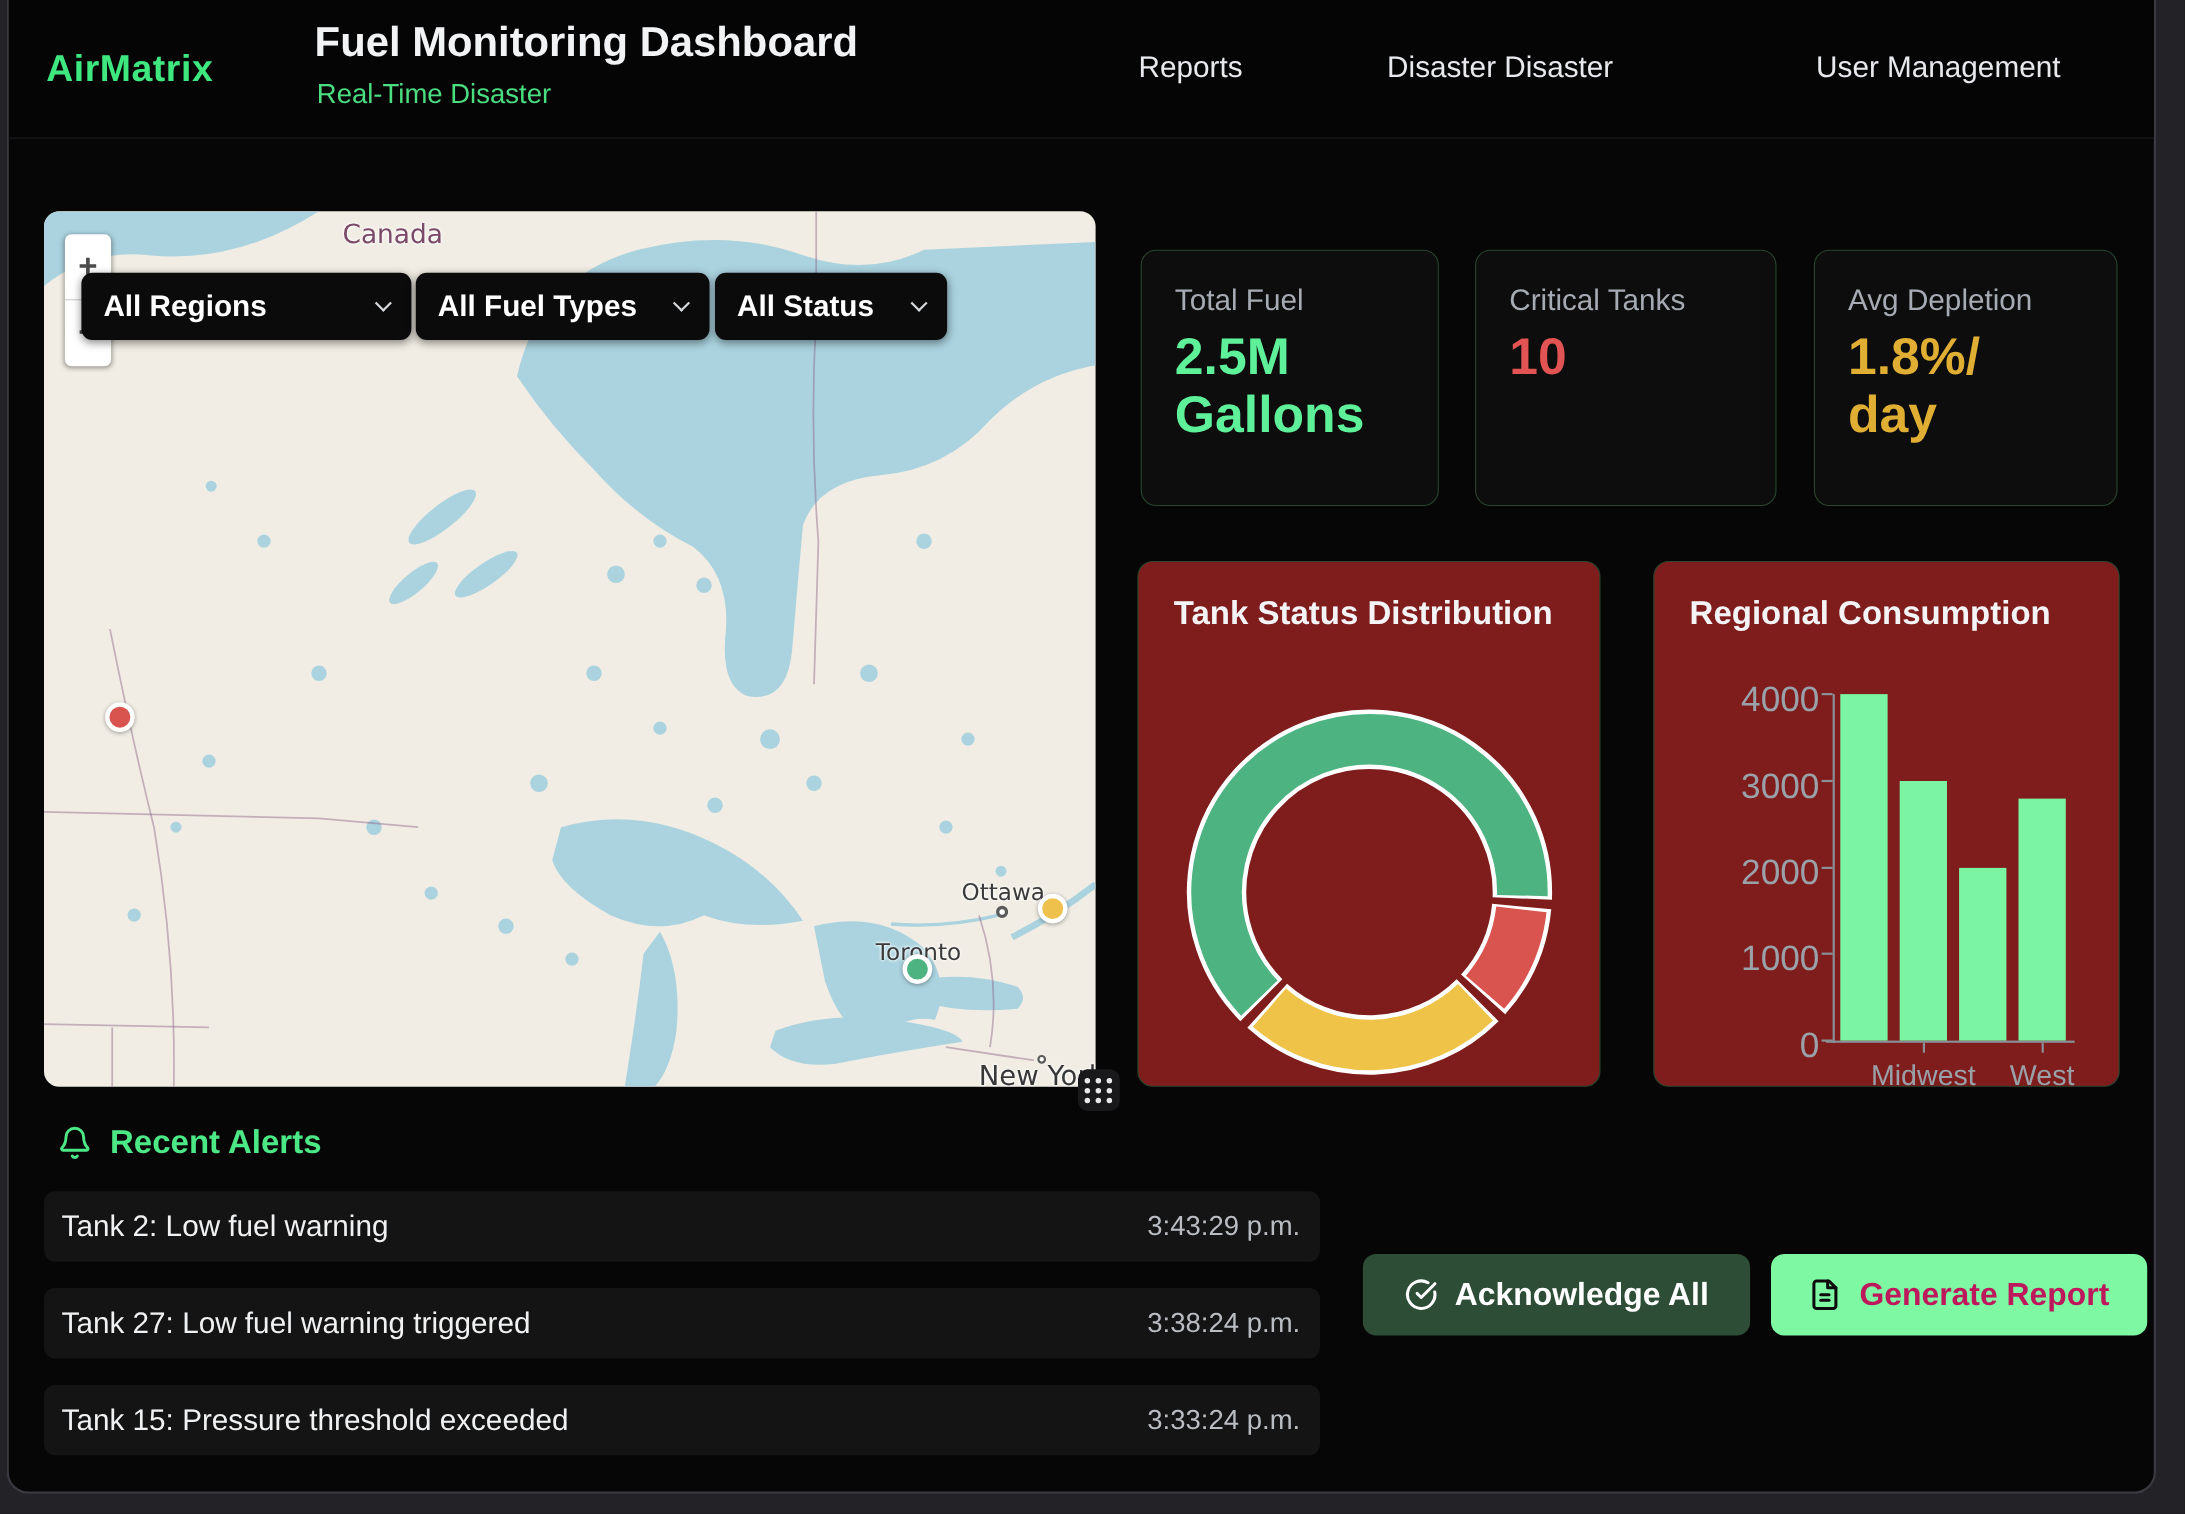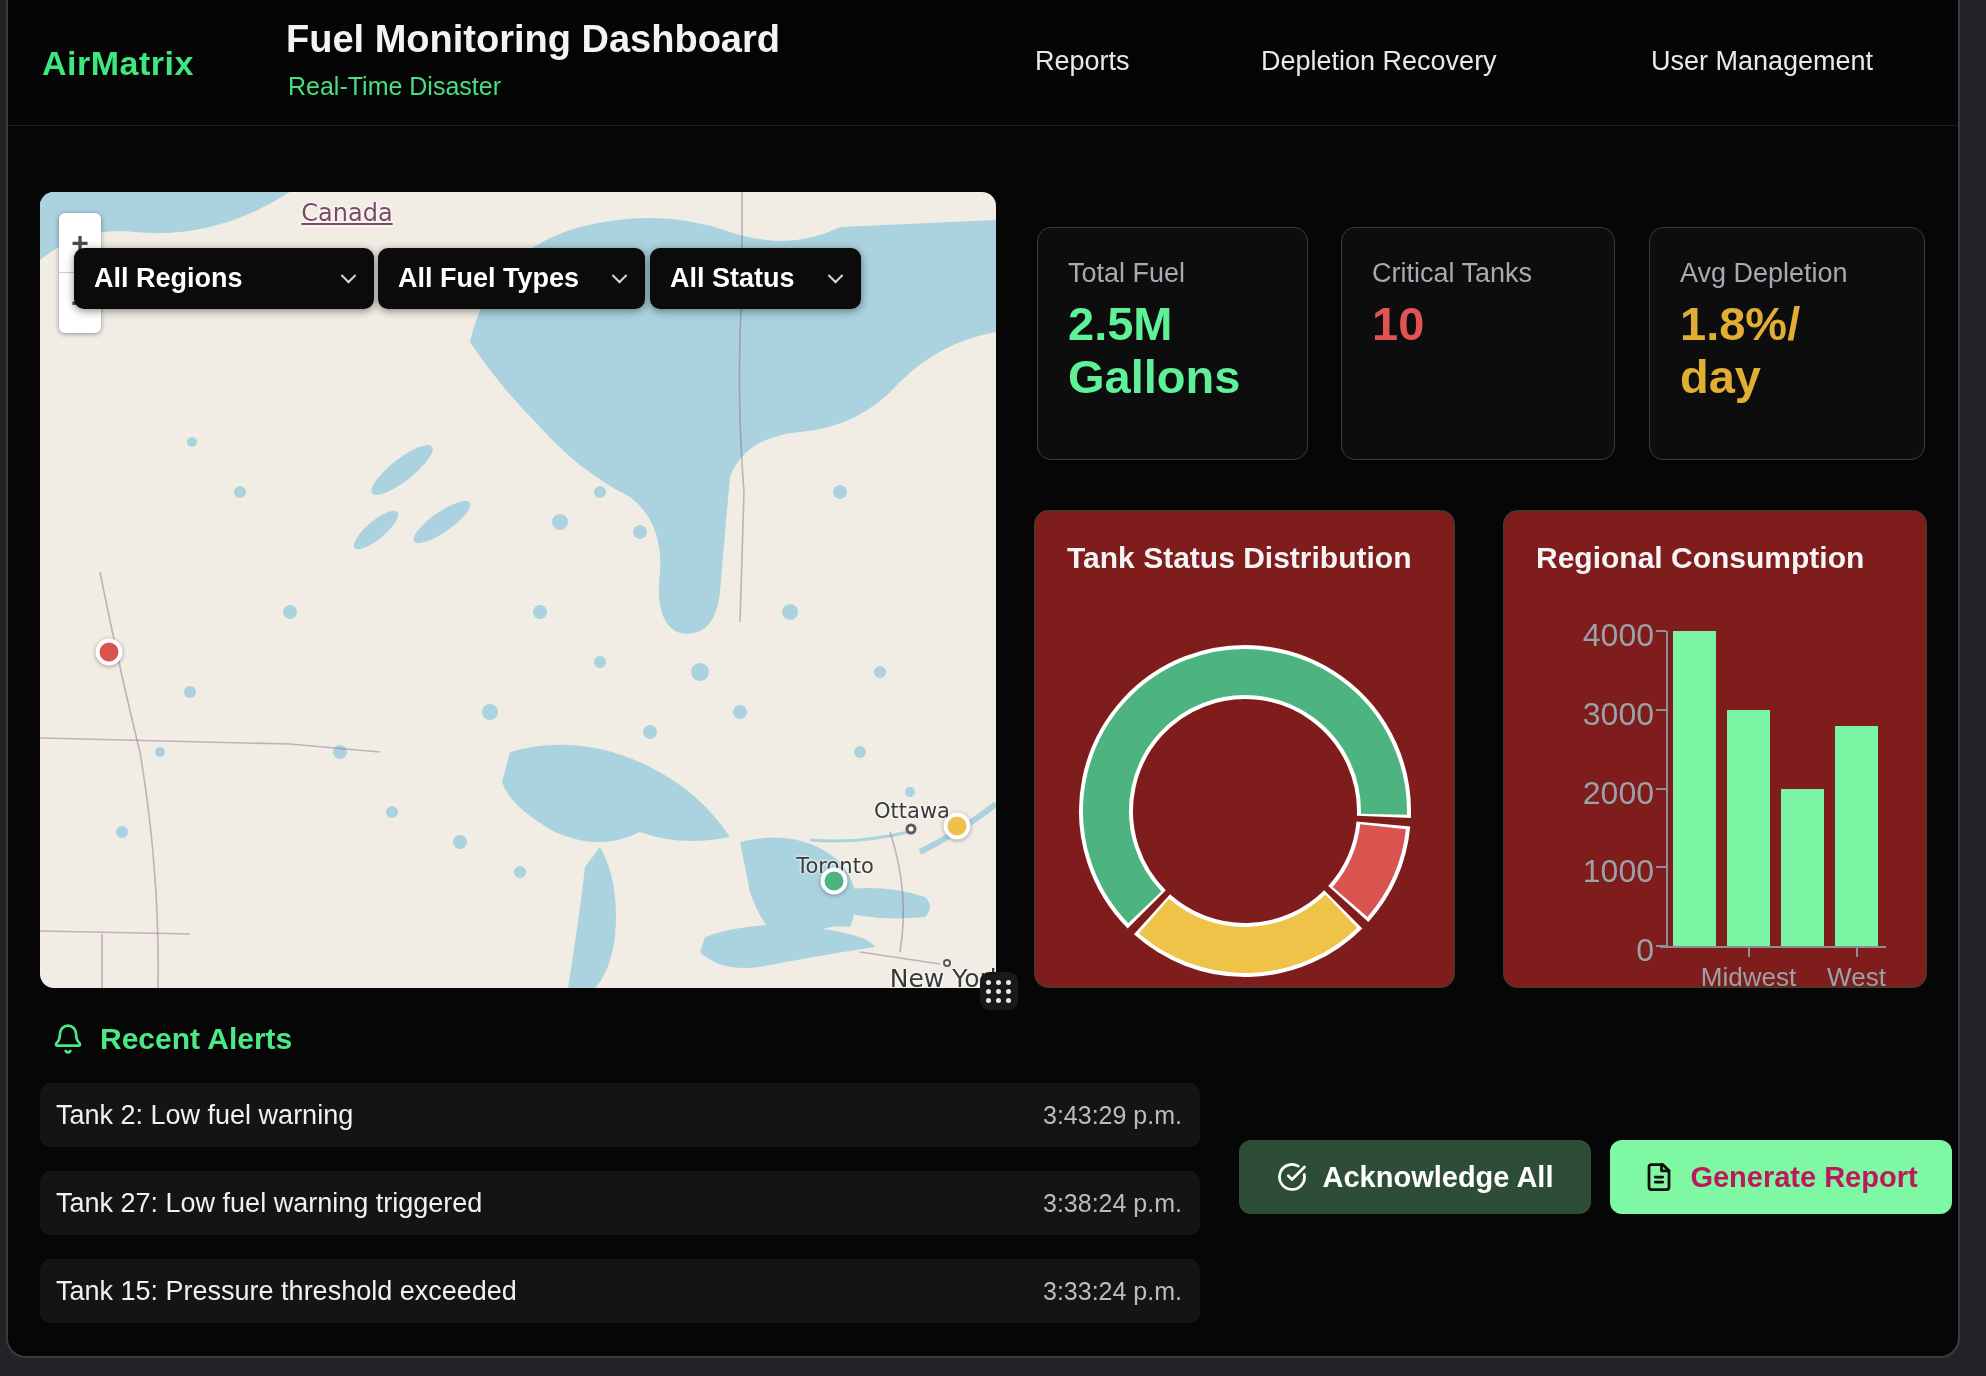--- a/index.html
+++ b/index.html
@@ -83,21 +83,21 @@
 <body>
 
 <div class="stage">
   <div class="app">
 
     <div class="header">
       <div class="brand">AirMatrix</div>
       <div class="title">Fuel Monitoring Dashboard</div>
       <div class="subtitle">Real-Time Disaster</div>
       <div class="nav-item nav-reports">Reports</div>
-      <div class="nav-item nav-dr">Depletion Recovery</div>
+      <div class="nav-item nav-dr">Disaster Disaster</div>
       <div class="nav-item nav-um">User Management</div>
     </div>
 
     <div class="map" id="map">
       <svg class="water" width="956" height="796" viewBox="0 0 956 796">
 
         <path d="M0,0 H250 Q175,48 95,40 Q42,34 0,68 Z" fill="#aad3df"></path>
 
         <path d="M430,150 Q450,60 540,35 Q620,15 690,40 Q750,60 800,35 L956,28 L956,140
                  Q900,150 860,190 Q820,235 760,240 Q705,245 690,285
@@ -148,21 +148,21 @@
           <path d="M0,546 L250,552 L340,560"></path>
           <path d="M0,739 L150,742"></path>
           <path d="M62,742 L62,796"></path>
           <path d="M850,640 Q870,700 860,760"></path>
           <path d="M820,760 L900,772"></path>
         </g>
       </svg>
 
       <div class="town-dot" style="left:871px; top:637px;"></div>
       <div class="town-dot" style="left:907px; top:771px; width:8px; height:8px; border-width:2px;"></div>
-    <span class="map-label lbl-country" style="left: 307px; top: 21px; text-decoration: underline;">Canada</span>
+    <span class="map-label lbl-country" style="left: 317px; top: 21px;">Canada</span>
         <span class="map-label lbl-city" style="left: 872px; top: 619px;">Ottawa</span>
         <span class="map-label lbl-city" style="left: 795px; top: 674px;">Toronto</span>
         <span class="map-label lbl-city-lg" style="left: 907px; top: 786px;">New York</span>
         <div class="marker" style="left: 69px; top: 460px; background: rgb(217, 83, 79);"></div>
         <div class="marker" style="left: 917px; top: 634px; background: rgb(238, 192, 76);"></div>
         <div class="marker" style="left: 794px; top: 689px; background: rgb(77, 179, 129);"></div>
       </div>
 
     <div class="zoom-ctl">
       <div class="zoom-btn zin">+</div>

